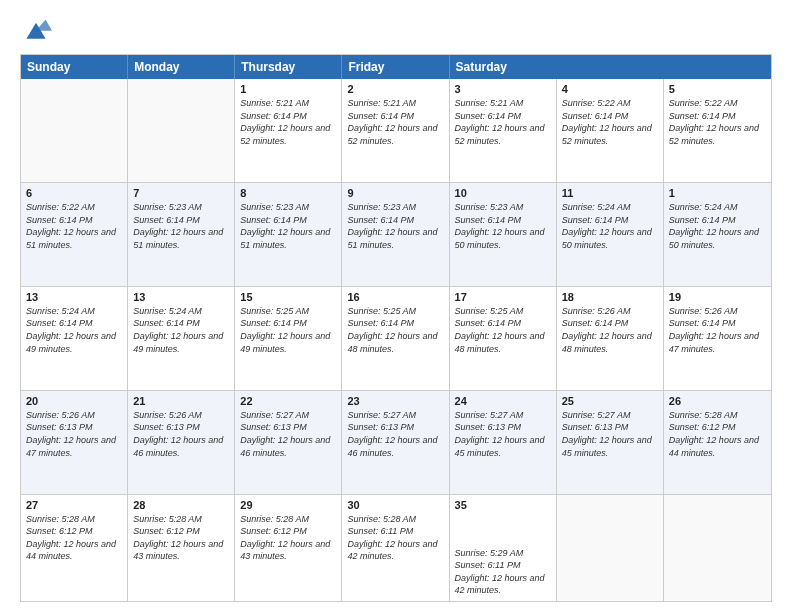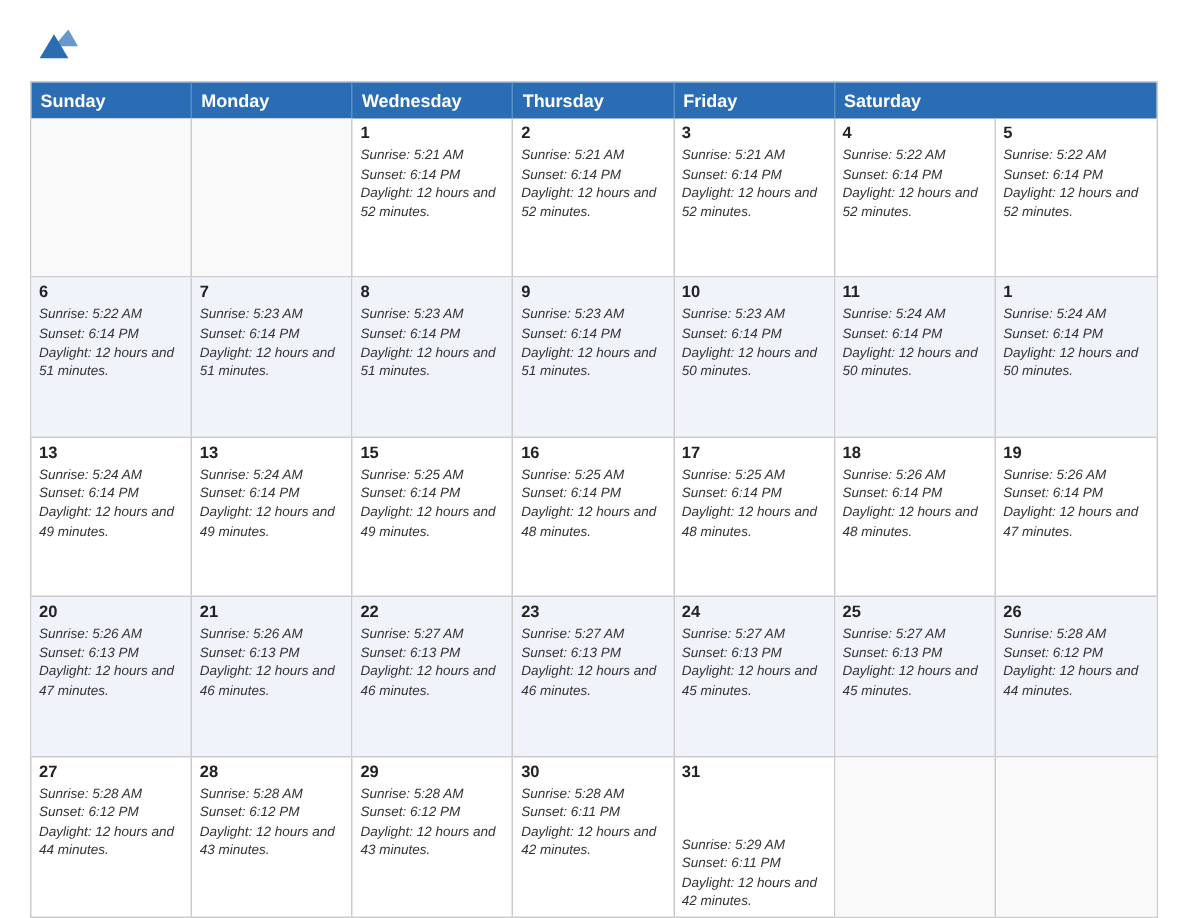--- a/index.html
+++ b/index.html
@@ -6,21 +6,21 @@
     body {
       font-family: Arial, sans-serif;
       background: #fff;
       width: 792px;
       height: 612px;
       overflow: hidden;
     }
     .page {
       width: 792px;
       height: 612px;
-      padding: 16px 20px 0 20px;
+      padding: 16px 20px 10px 20px;
       display: flex;
       flex-direction: column;
     }
     .header {
       display: flex;
       justify-content: space-between;
       align-items: flex-start;
       margin-bottom: 10px;
     }
     .logo {
@@ -127,21 +127,20 @@
     <div class="title-section">
       <div class="month-title"></div>
       <div class="location"></div>
     </div>
   </div>
 
   <div class="calendar">
     <div class="cal-header">
     <div class="cal-header-cell">Sunday</div>
         <div class="cal-header-cell">Monday</div>
-        <div class="cal-header-cell">Wednesday</div>
         <div class="cal-header-cell">Thursday</div>
         <div class="cal-header-cell">Friday</div>
         <div class="cal-header-cell">Saturday</div>
       </div>
     <div class="cal-body">
     <div class="cal-row">
           <div class="cal-cell empty"></div>
           <div class="cal-cell empty"></div>
           <div class="cal-cell">
             <div class="day-num">1</div>
@@ -325,21 +324,21 @@
 Sunset: 6:12 PM
 Daylight: 12 hours and 43 minutes.</div>
           </div>
           <div class="cal-cell">
             <div class="day-num">30</div>
             <div class="cell-info" style="white-space: pre-line;">Sunrise: 5:28 AM
 Sunset: 6:11 PM
 Daylight: 12 hours and 42 minutes.</div>
           </div>
           <div class="cal-cell">
-            <div class="day-num">31</div>
+            <div class="day-num">35</div>
             <div class="cell-info" style="white-space: pre-line; margin-top: 36px;">Sunrise: 5:29 AM
 Sunset: 6:11 PM
 Daylight: 12 hours and 42 minutes.</div>
           </div>
           <div class="cal-cell empty"></div>
           <div class="cal-cell empty"></div>
         </div>
       </div>
   </div>
 </div>

